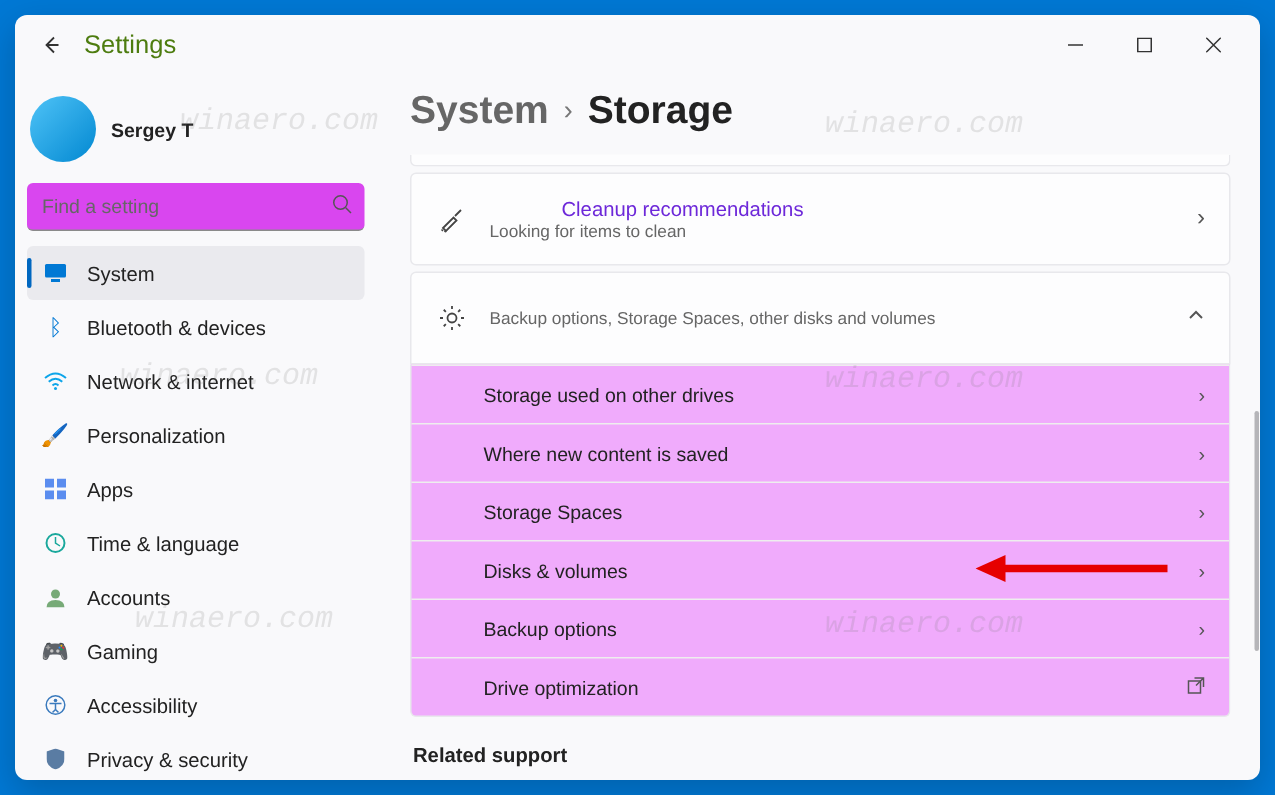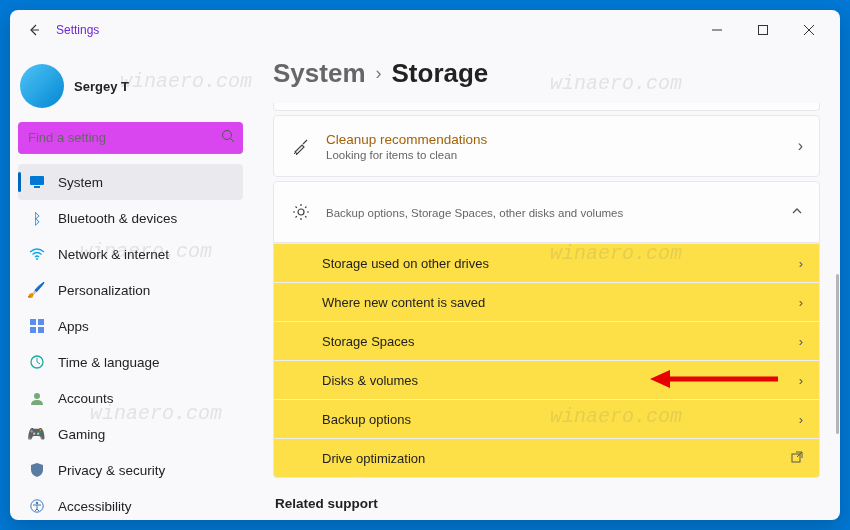--- a/index.html
+++ b/index.html
@@ -1,20 +1,20 @@
 <!DOCTYPE html>
 <html><head>
 <meta charset="utf-8">
 <style>
 * { box-sizing: border-box; margin: 0; padding: 0; font-family: "Segoe UI", sans-serif; }
 body { background: #0078d4; padding: 10px; width: 850px; height: 530px; overflow: hidden; }
 .window { background: #f9f9fb; width: 830px; height: 510px; border-radius: 8px; box-shadow: 0 8px 24px rgba(0,0,0,.2); position: relative; overflow: hidden; display: flex; flex-direction: column; }
 .titlebar { height: 40px; display: flex; align-items: center; padding: 0 8px; }
 .back-btn { width: 32px; height: 32px; display: flex; align-items: center; justify-content: center; border-radius: 4px; cursor: pointer; }
-.app-title { font-size: 12px; color: #6d28d9; margin-left: 6px; }
+.app-title { font-size: 17px; color: #4d7c0f; margin-left: 6px; }
 .win-controls { margin-left: auto; display: flex; }
 .win-btn { width: 46px; height: 30px; display: flex; align-items: center; justify-content: center; cursor: pointer; }
 .body { display: flex; flex: 1; overflow: hidden; }
 .sidebar { width: 245px; padding: 10px 0 10px 8px; overflow-y: auto; }
 .profile { display: flex; align-items: center; gap: 10px; padding: 4px 0 14px 2px; }
 .avatar { width: 44px; height: 44px; border-radius: 50%; background: linear-gradient(135deg,#4fc3f7,#0288d1); }
 .username { font-size: 13px; font-weight: 600; color: #222; }
 .searchbox { position: relative; margin: 0 12px 10px 0; }
 .searchbox input { width: 100%; height: 32px; border: none; border-bottom: 1px solid #8a8a8a; background: #d946ef; border-radius: 4px; padding: 0 32px 0 10px; font-size: 13px; color: #333; }
 .searchbox input::placeholder { color: #666; }
@@ -26,24 +26,24 @@
 .nav .nicon { width: 18px; height: 18px; display: flex; align-items: center; justify-content: center; font-size: 15px; }
 .main { flex: 1; padding: 8px 20px 0 18px; overflow-y: auto; position: relative; }
 .crumbs { font-size: 26px; font-weight: 600; color: #222; display: flex; align-items: center; gap: 10px; margin-bottom: 14px; }
 .crumbs .sep { font-size: 18px; color: #777; font-weight: 400; }
 .crumbs .parent { color: #666; font-weight: 600; cursor: pointer; }
 .card { background: #fdfdfe; border: 1px solid #e8e8ec; border-radius: 4px; margin-bottom: 4px; }
 .card.top { height: 8px; border-top: none; border-radius: 0 0 4px 4px; }
 .row { display: flex; align-items: center; padding: 12px 16px; cursor: pointer; min-height: 60px; }
 .row .ricon { width: 22px; display: flex; align-items: center; justify-content: center; color: #444; }
 .row .rtext { flex: 1; margin-left: 14px; }
-.row .rtitle { font-size: 13.5px; color: #a16207; }
+.row .rtitle { font-size: 13.5px; color: #6d28d9; margin-left: 48px; }
 .row .rsub { font-size: 11.5px; color: #666; margin-top: 2px; }
 .row .chev { color: #555; }
-.sublist { background: #fde047; border: 1px solid #e8e8ec; border-top: none; border-radius: 0 0 4px 4px; margin-top: -4px; margin-bottom: 4px; }
+.sublist { background: #f0abfc; border: 1px solid #e8e8ec; border-top: none; border-radius: 0 0 4px 4px; margin-top: -4px; margin-bottom: 4px; }
 .subrow { display: flex; align-items: center; padding: 0 16px 0 48px; height: 39px; font-size: 13px; color: #222; cursor: pointer; border-top: 1px solid #eee; }
 .subrow .chev { margin-left: auto; color: #555; }
 .related { font-size: 13.5px; font-weight: 600; color: #222; margin: 18px 0 24px 2px; }
 .arrow { position: absolute; left: 395px; top: 317px; pointer-events: none; }
 .watermark { position: absolute; color: rgba(120,120,120,.18); font-size: 20px; font-style: italic; font-family: Liberation Mono, monospace; pointer-events: none; }
 .scrollbar-track { position: absolute; right: 1px; top: 96px; width: 3px; height: 404px; }
 .scrollbar-thumb { position: absolute; right: 0; top: 128px; width: 3px; height: 160px; background: #b5b5b9; border-radius: 2px; }
 </style>
 </head>
 <body>
@@ -144,35 +144,35 @@
               </svg>
             </span>
             <span>Accounts</span>
           </li>
         <li>
             <span class="nicon">🎮</span>
             <span>Gaming</span>
           </li>
         <li>
             <span class="nicon">
-              <svg width="12" height="14">
-                <path d="M6 0 12 2v5q0 5-6 7Q0 12 0 7V2Z" fill="#5a7ca3"></path>
-              </svg>
-            </span>
-            <span>Privacy &amp; security</span>
-          </li>
-        <li>
-            <span class="nicon">
               <svg width="14" height="14">
                 <circle cx="7" cy="7" r="6.2" stroke="#3a7abd" fill="none"></circle>
                 <circle cx="7" cy="4" r="1.2" fill="#3a7abd"></circle>
                 <path d="M3 6h8M7 6v4M5 12l2-2 2 2" stroke="#3a7abd" fill="none"></path>
               </svg>
             </span>
             <span>Accessibility</span>
+          </li>
+        <li>
+            <span class="nicon">
+              <svg width="12" height="14">
+                <path d="M6 0 12 2v5q0 5-6 7Q0 12 0 7V2Z" fill="#5a7ca3"></path>
+              </svg>
+            </span>
+            <span>Privacy &amp; security</span>
           </li>
 
       </ul>
     </div>
 
     <div class="main">
       <div class="crumbs">
         <span class="parent">System</span>
         <span class="sep">›</span>
         <span>Storage</span>

